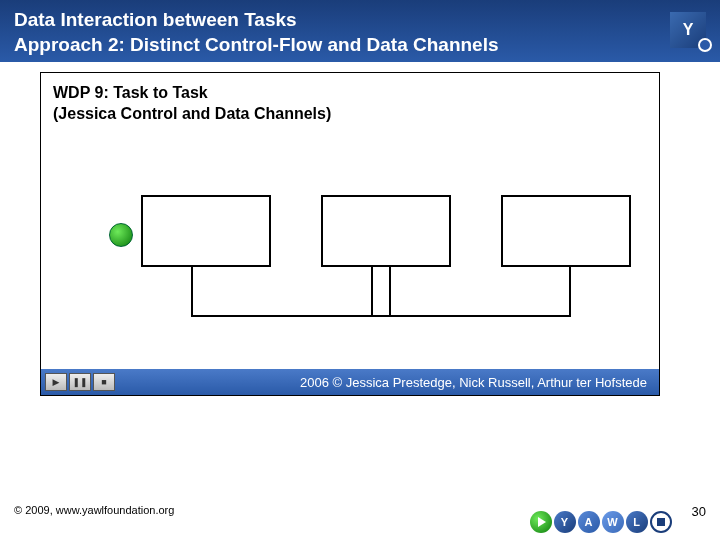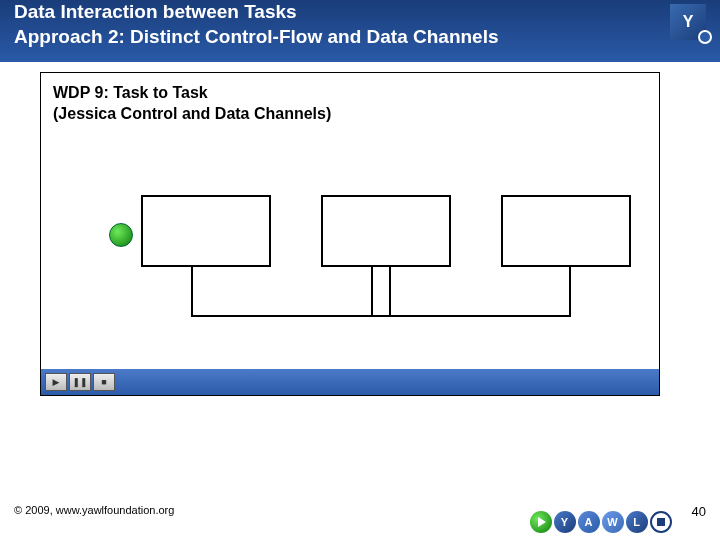--- a/index.html
+++ b/index.html
@@ -1,17 +1,17 @@
 <!DOCTYPE html>
 <html><head>
 <meta charset="utf-8">
 <style>
   * { box-sizing: border-box; margin: 0; padding: 0; }
   body { width: 720px; height: 540px; font-family: Arial, sans-serif; background: #fff; position: relative; overflow: hidden; }
-  .header { background: linear-gradient(to bottom, #1a3d7a, #2a5aa8); color: #fff; padding: 0 14px; height: 62px; display: flex; align-items: flex-start; justify-content: space-between; }
+  .header { background: linear-gradient(to bottom, #1a3d7a, #2a5aa8); color: #fff; padding: 8px 14px; height: 62px; display: flex; align-items: flex-start; justify-content: space-between; }
   .header-text { font-weight: bold; font-size: 19px; line-height: 1.3; }
   .logo { width: 36px; height: 36px; background: linear-gradient(135deg,#3a6ab0,#1a3d7a); display: flex; align-items: center; justify-content: center; color: #fff; font-weight: bold; font-size: 16px; margin-top: 4px; position: relative; }
   .logo::after { content: ""; position: absolute; right: -6px; bottom: -4px; width: 10px; height: 10px; border: 2px solid #fff; border-radius: 50%; background: #2a5aa8; }
   .content { padding: 10px 40px 0 40px; }
   .panel { border: 1px solid #000; width: 620px; height: 324px; position: relative; background: #fff; }
   .panel-title { position: absolute; top: 10px; left: 12px; font-weight: bold; font-size: 16px; line-height: 1.3; color: #000; }
   .diagram { position: absolute; top: 110px; left: 0; width: 100%; height: 200px; }
   .start-dot { position: absolute; left: 68px; top: 40px; width: 24px; height: 24px; border-radius: 50%; background: radial-gradient(circle at 35% 35%, #6eea5a, #0a7a0a); border: 1px solid #063; }
   .task-box { position: absolute; width: 130px; height: 72px; border: 2px solid #000; background: #fff; top: 12px; }
   .t1 { left: 100px; }
@@ -67,28 +67,29 @@
     <div class="controls">
       <div class="ctrl-btn">
           <span>▶</span>
         </div>
       <div class="ctrl-btn">
           <span>❚❚</span>
         </div>
       <div class="ctrl-btn">
           <span>■</span>
         </div>
+      <div class="credits">2006 © Jessica Prestedge, Nick Russell, Arthur ter Hofstede</div>
     </div>
   </div>
 </div>
 
 <div class="footer">
   <div class="copyright">© 2009, www.yawlfoundation.org</div>
   <div class="footer-logo">
     <div class="fl-circle c-play"></div>
     <div class="fl-circle c-y">Y</div>
     <div class="fl-circle c-a">A</div>
     <div class="fl-circle c-w">W</div>
     <div class="fl-circle c-l">L</div>
     <div class="fl-circle c-stop"></div>
   </div>
-  <div class="page-num">40</div>
+  <div class="page-num">30</div>
 </div>
 
 </body></html>

